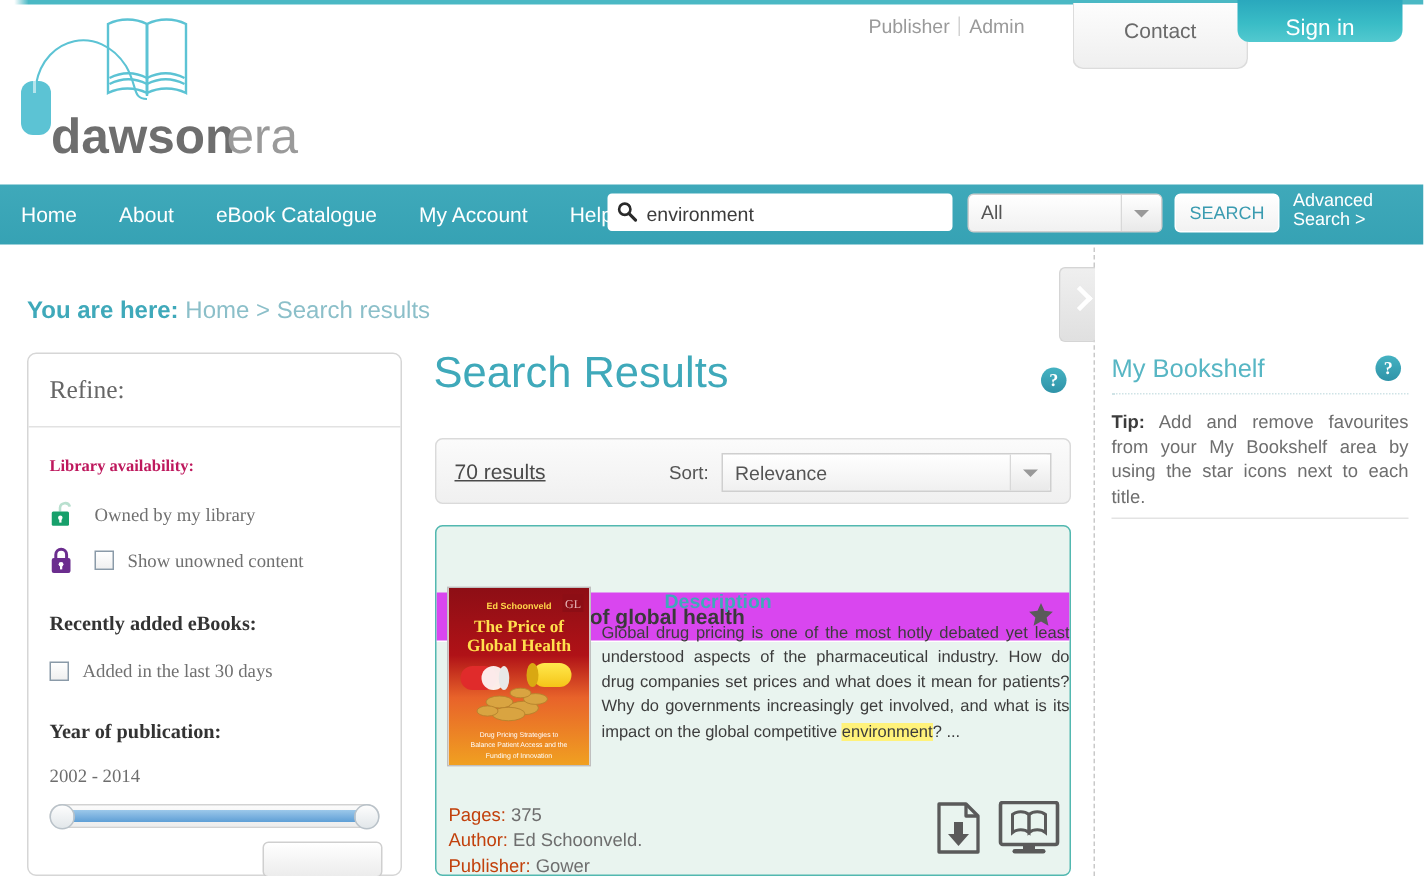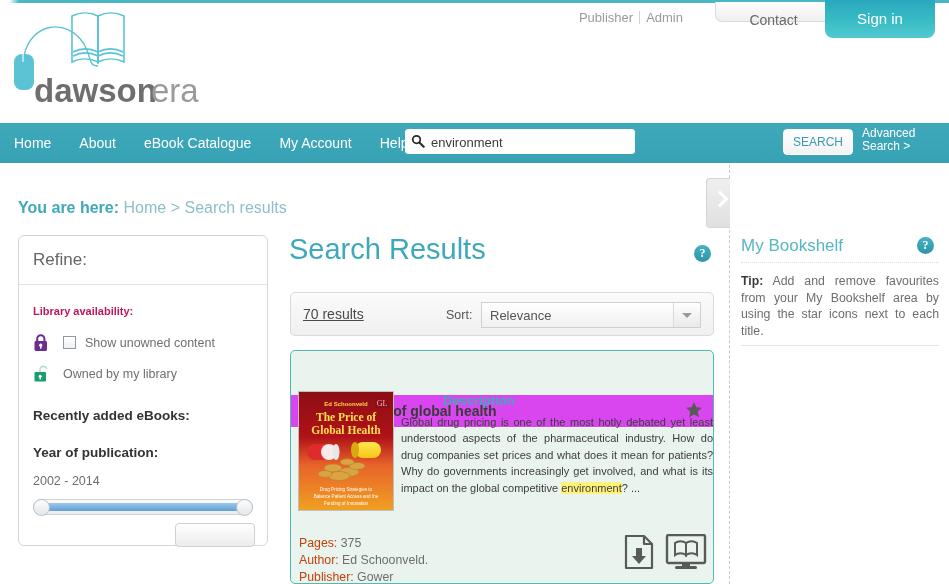--- a/index.html
+++ b/index.html
@@ -9,29 +9,29 @@
     -webkit-font-smoothing:antialiased;
   }
   .page{position:relative;width:949px;height:584px;}
 
   
   .topbar{position:absolute;top:0;left:0;width:949px;height:40px;}
   .top-links{position:absolute;top:10px;right:260px;font-size:13px;color:#9a9a9a;white-space:nowrap;}
   .top-links a{color:#9a9a9a;text-decoration:none;padding:0 6px;}
   .top-sep{display:inline-block;width:1px;height:13px;background:#d2d2d2;vertical-align:-2px;}
   .contact-btn{
-    position:absolute;top:2px;right:117px;width:117px;height:20px;
+    position:absolute;top:2px;right:117px;width:117px;height:44px;
     background:linear-gradient(to bottom,#fdfdfd 0%,#efefef 100%);
     border:1px solid #dcdcdc;border-top:none;
     border-radius:0 0 7px 7px;
     font-size:14px;color:#6a6a6a;text-align:center;line-height:36px;
     box-sizing:border-box;
   }
   .signin-btn{
-    position:absolute;top:0px;right:14px;width:110px;height:38px;
+    position:absolute;top:0px;right:14px;width:110px;height:28px;
     background:linear-gradient(to bottom,#2aa8bd 0%,#39bcc6 55%,#52c9cf 100%);
     border-radius:0 0 8px 8px;
     color:#ffffff;font-size:15px;text-align:center;line-height:38px;
   }
   .topstripe{position:absolute;top:0;left:0;width:949px;height:3px;
     background:linear-gradient(to right,#ffffff 0%,#ffffff 1%,#4ab8c4 2%,#4ab8c4 100%);}
 
   
   .logo{position:absolute;top:10px;left:10px;width:220px;height:100px;}
   .logo svg{display:block;}
@@ -86,22 +86,22 @@
     color:#ffffff;font-size:12px;line-height:13px;text-decoration:none;
   }
 
   
   .breadcrumb{position:absolute;top:199px;left:18px;font-size:16px;color:#8bbfc9;}
   .breadcrumb b{color:#3fa9ba;font-weight:bold;}
   .breadcrumb a{color:#8bbfc9;text-decoration:none;}
 
   
   .refine{
-    position:absolute;top:235px;left:18px;width:250px;height:311px;
-    background:#ffffff;border:1px solid #d6d6d6;border-radius:6px;box-sizing:border-box;
+    position:absolute;top:235px;left:18px;width:250px;height:349px;
+    background:#ffffff;border:1px solid #d6d6d6;border-radius:6px;box-sizing:border-box;font-family:Liberation Serif, serif;
   }
   .refine-head{
     height:48px;line-height:48px;padding-left:14px;font-size:17px;color:#666;
     border-bottom:1px solid #e2e2e2;
   }
   .refine-body{padding:14px 14px 0 14px;}
   .refine-h{font-size:11px;font-weight:bold;color:#be185d;margin:6px 0 16px 0;}
   .avail-row{position:relative;height:22px;margin-bottom:9px;}
   .lock{position:absolute;left:0;top:0;width:20px;height:20px;}
   .avail-label{position:absolute;left:30px;top:3px;font-size:12.5px;color:#707070;}
@@ -269,61 +269,71 @@
     <div class="search-wrap">
       <div class="search-box">
         <svg class="search-icon" viewBox="0 0 16 16">
           <circle cx="6.3" cy="6.3" r="4.3" fill="none" stroke="#2a2a2a" stroke-width="2"></circle>
           <line x1="9.6" y1="9.6" x2="14.5" y2="14.5" stroke="#2a2a2a" stroke-width="2.4" stroke-linecap="round"></line>
         </svg>
         <input class="search-input" type="text" value="environment" style="">
       </div>
     </div>
 
+    <div class="scope-select">
+      <div class="scope-label">All</div>
+      <div class="scope-arrow-box">
+        <span class="caret"></span>
+      </div>
+    </div>
 
     <div class="search-btn">SEARCH</div>
   </div>
   <a class="adv-search" href="#">Advanced Search &gt;</a>
 
   <div class="breadcrumb">
     <b>You are here:</b>
     <a href="#">Home</a>
     <span>&gt;</span>
     <span>Search results</span>
   </div>
 
   <div class="refine">
     <div class="refine-head">Refine:</div>
     <div class="refine-body">
 
       <div class="refine-h">Library availability:</div>
+
+      <div class="avail-row">
+        <svg class="lock" viewBox="0 0 20 20">
+          <path d="M7 8 V5.6 a3.4 3.4 0 0 1 6.6 -0.9" fill="none" stroke="#b9e0cf" stroke-width="1.7"></path>
+          <rect x="1.5" y="8" width="11.5" height="9.5" rx="1" fill="#17a06b"></rect>
+          <circle cx="7.2" cy="12.2" r="1.5" fill="#ffffff"></circle>
+          <rect x="6.5" y="12.4" width="1.5" height="3" fill="#ffffff"></rect>
+        </svg>
+        <span class="avail-label">Owned by my library</span>
+      </div>
 
       <div class="avail-row">
         <svg class="lock" viewBox="0 0 20 20">
           <path d="M4.2 8.5 V5.8 a3.6 3.6 0 0 1 7.2 0 V8.5" fill="none" stroke="#6b2d8e" stroke-width="2"></path>
           <rect x="1.5" y="8" width="12.5" height="10" rx="1.4" fill="#6b2d8e"></rect>
           <circle cx="7.7" cy="12.2" r="1.6" fill="#ffffff"></circle>
           <rect x="7" y="12.4" width="1.5" height="3.2" fill="#ffffff"></rect>
         </svg>
         <span class="cbox"></span>
         <span class="avail-label2">Show unowned content</span>
       </div>
 
-      <div class="avail-row">
-        <svg class="lock" viewBox="0 0 20 20">
-          <path d="M7 8 V5.6 a3.4 3.4 0 0 1 6.6 -0.9" fill="none" stroke="#b9e0cf" stroke-width="1.7"></path>
-          <rect x="1.5" y="8" width="11.5" height="9.5" rx="1" fill="#17a06b"></rect>
-          <circle cx="7.2" cy="12.2" r="1.5" fill="#ffffff"></circle>
-          <rect x="6.5" y="12.4" width="1.5" height="3" fill="#ffffff"></rect>
-        </svg>
-        <span class="avail-label">Owned by my library</span>
-      </div>
-
       <div class="refine-h2">Recently added eBooks:</div>
 
+      <div class="chk-row">
+        <span class="cbox cbox2"></span>
+        <span class="chk-label">Added in the last 30 days</span>
+      </div>
 
       <div class="refine-h2">Year of publication:</div>
       <div class="yearval">2002 - 2014</div>
 
       <div class="slider">
         <div class="slider-fill"></div>
         <div class="knob knob-l"></div>
         <div class="knob knob-r"></div>
       </div>
 

